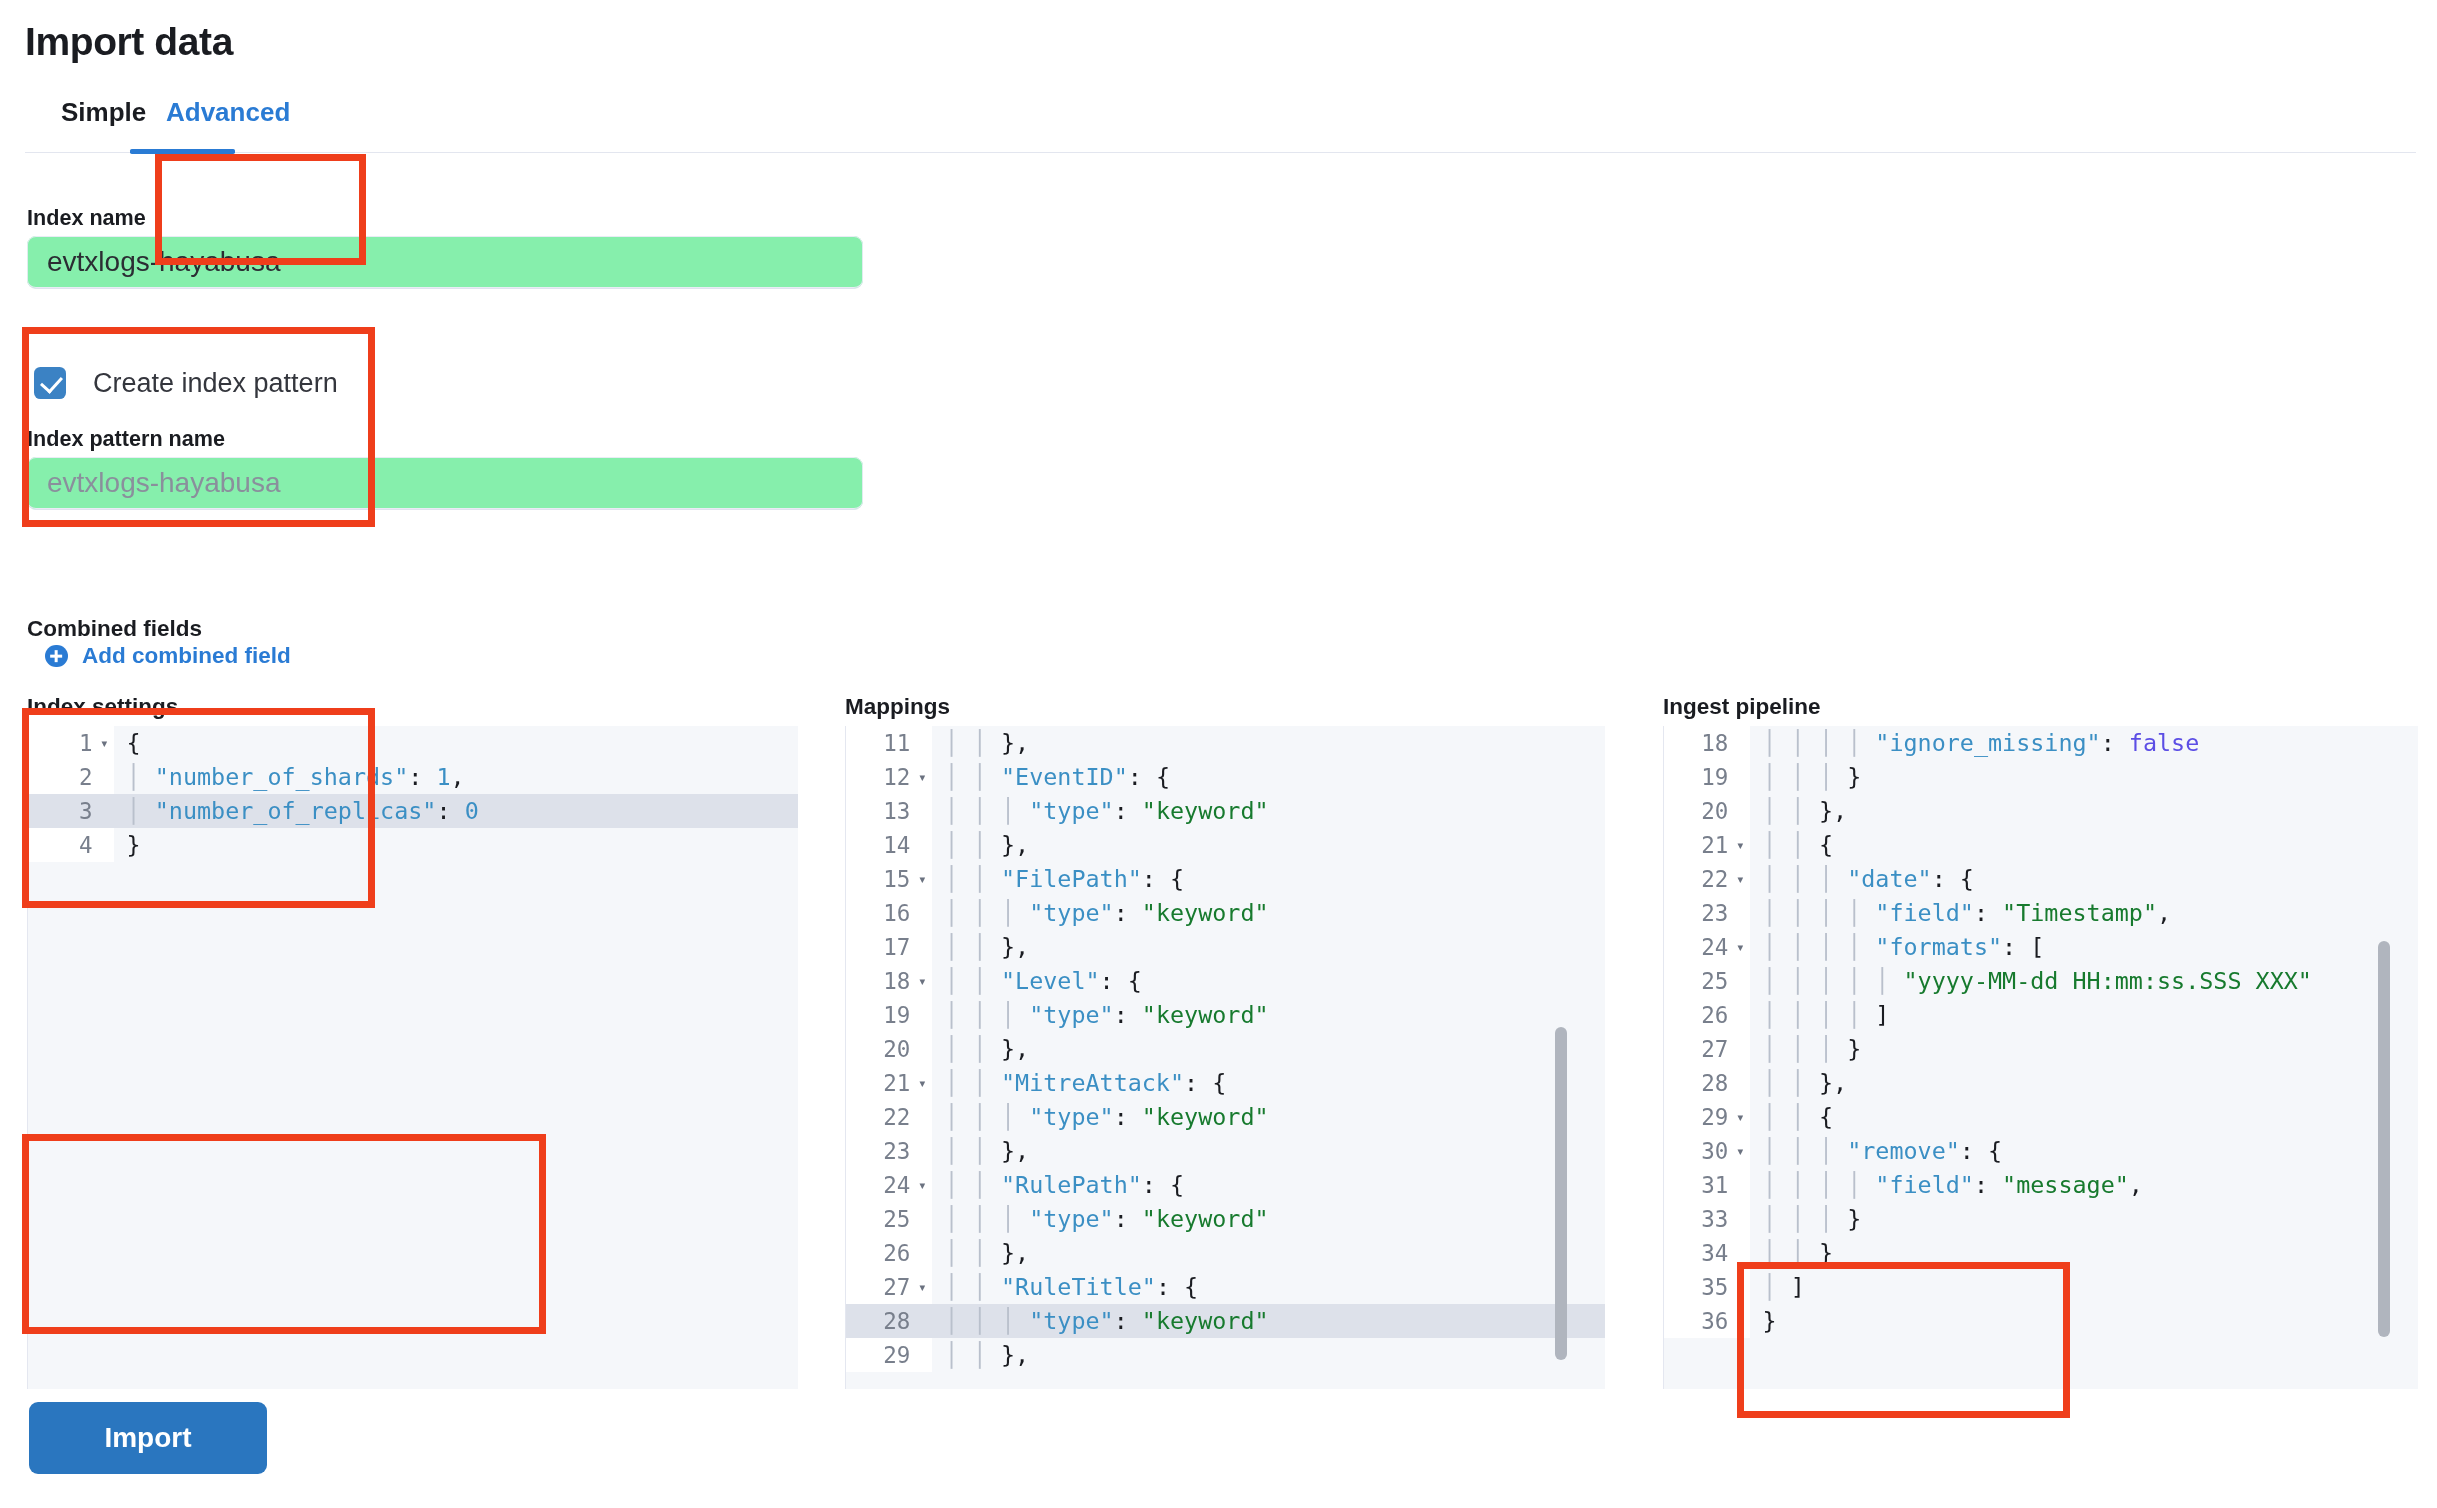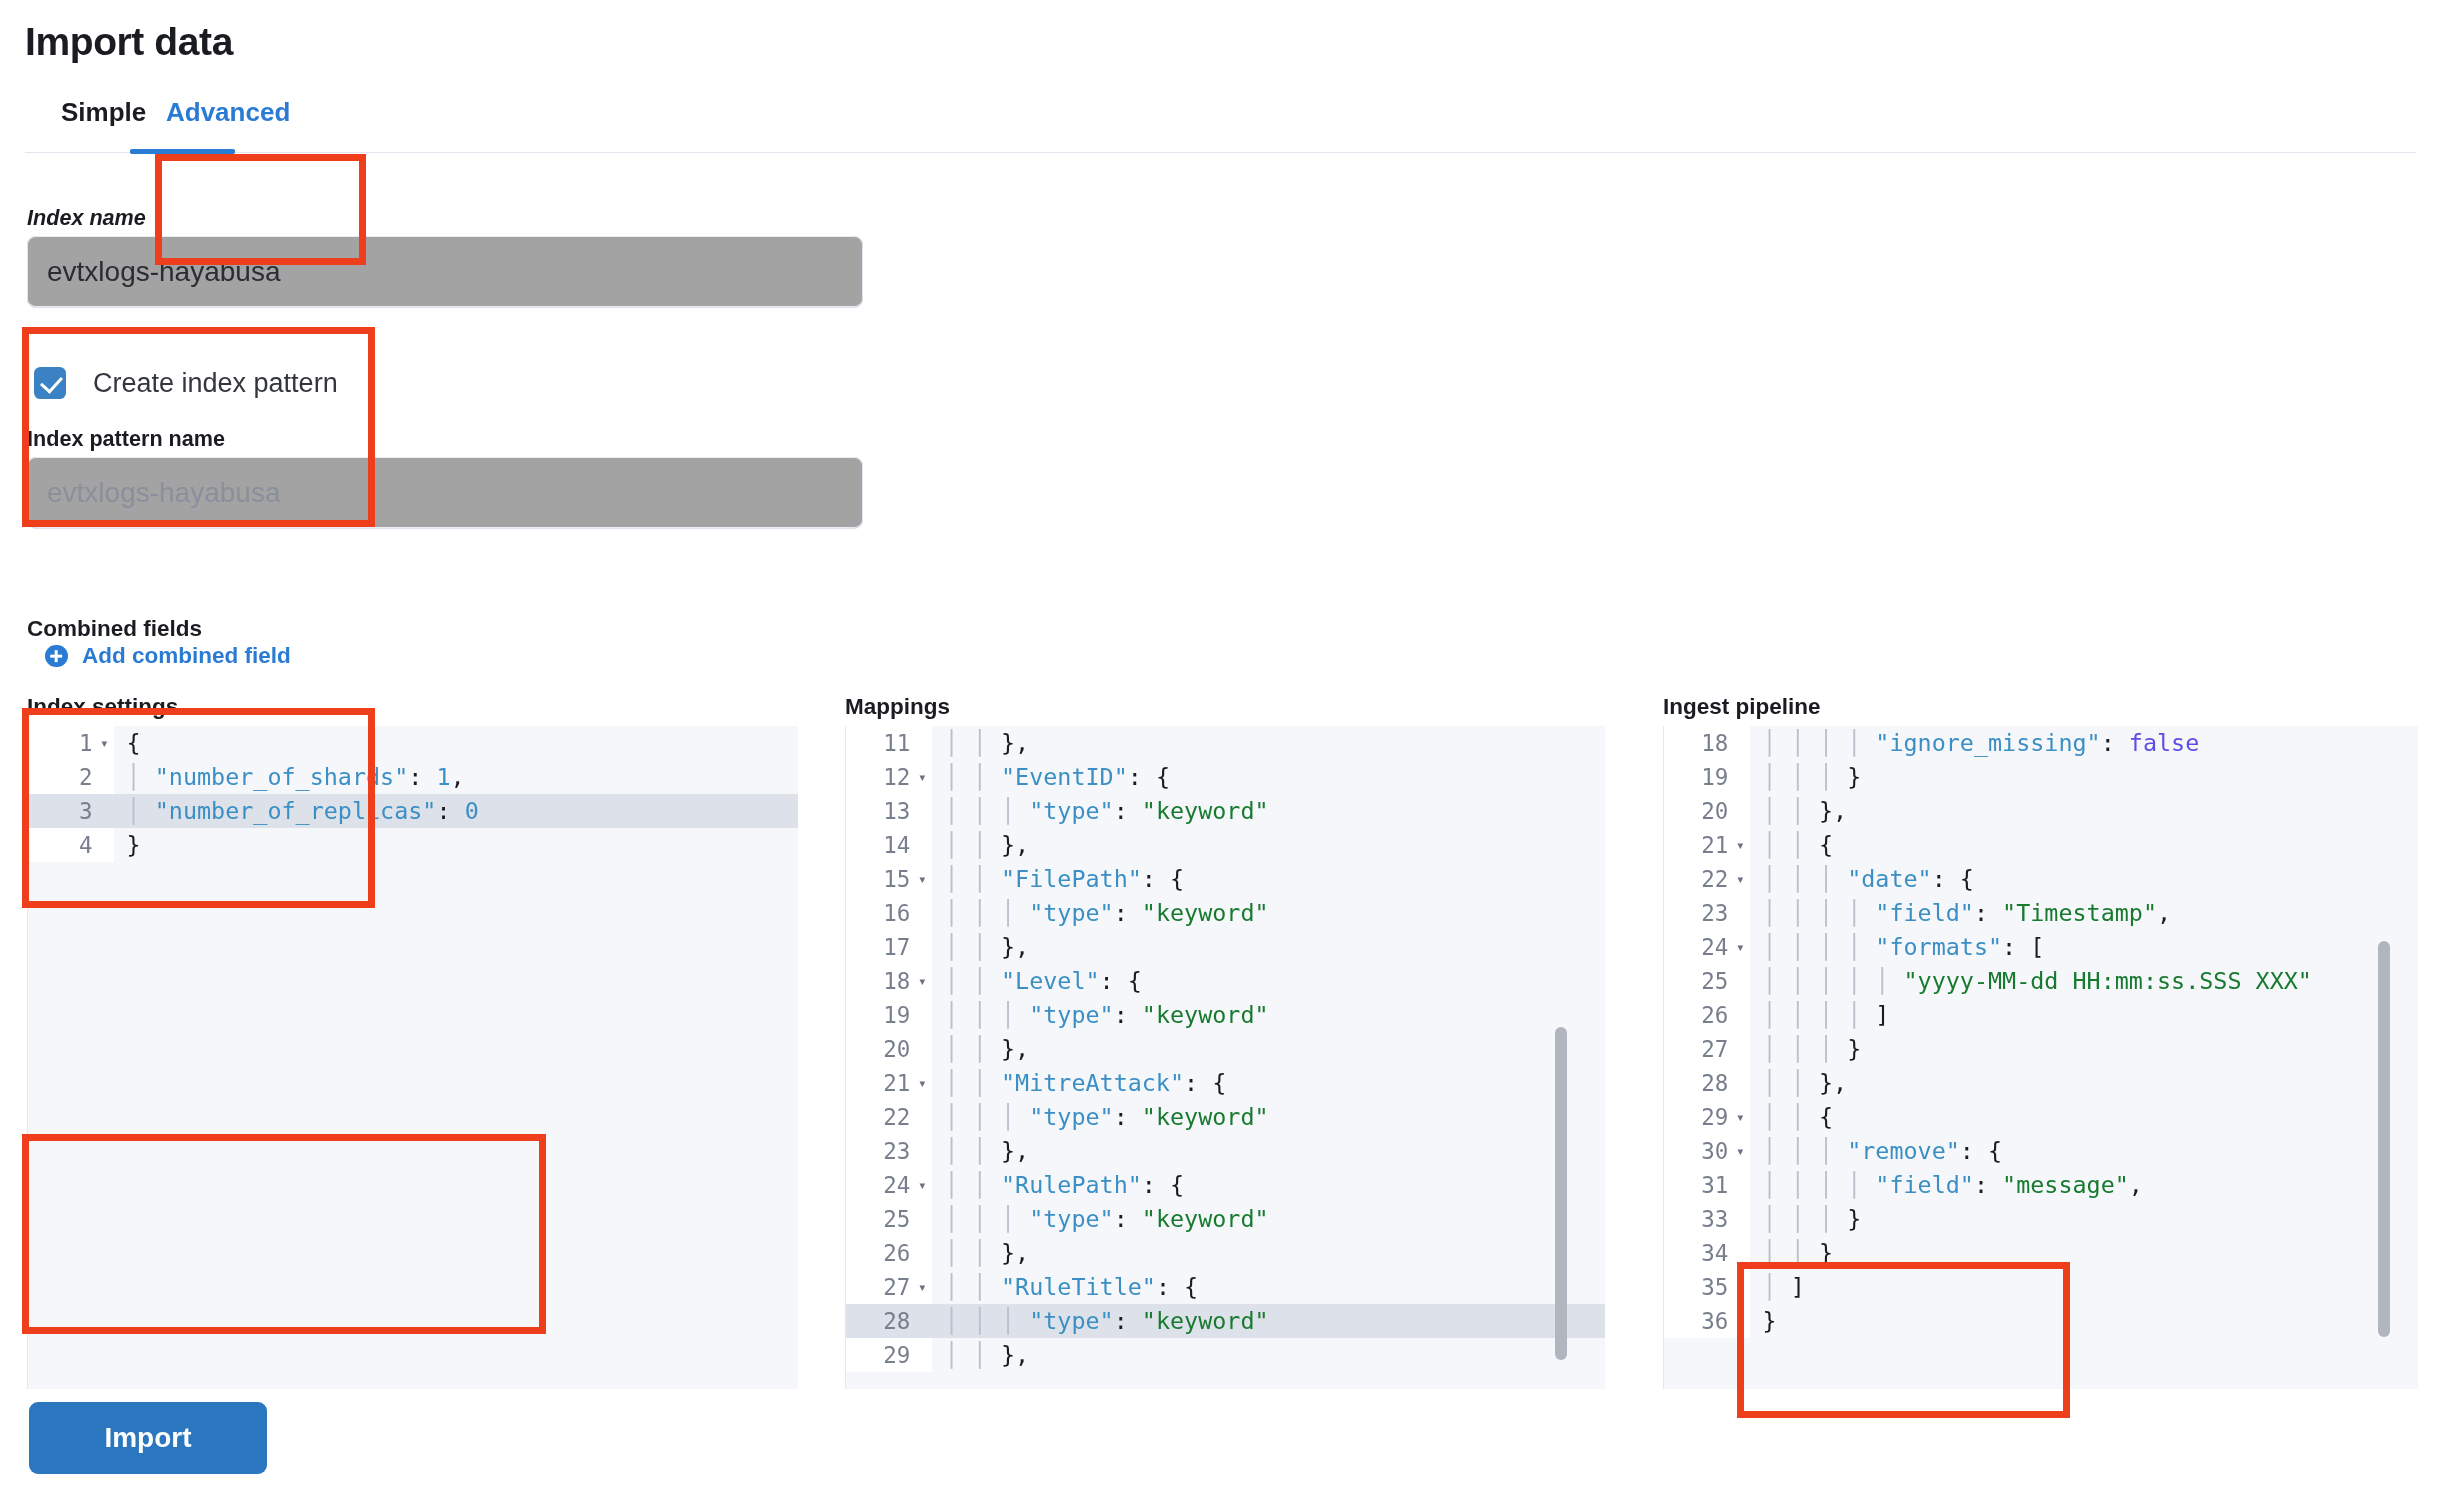--- a/index.html
+++ b/index.html
@@ -60,34 +60,34 @@
   
   .field-label {
     position: absolute;
     font-size: 21.6px;
     font-weight: bold;
     color: #1a1c21;
   }
   .text-input {
     position: absolute;
     width: 836px;
-    height: 72px;
-    background: #a3a3a3;
+    height: 53px;
+    background: #86efac;
     border: none;
     border-bottom: 1.8px solid #dfe3ee;
     border-radius: 9px;
     font-size: 28px;
     padding: 0 20px;
     font-family: "Liberation Sans", sans-serif;
     color: #2b2d33;
     box-shadow: inset 0 0 0 0.9px #e9ecf5;
   }
   .text-input::placeholder { color: #8a8f9c; }
 
-  #index-name-label { left: 27px; top: 205px; font-style: italic; }
+  #index-name-label { left: 27px; top: 205px; }
   #index-name-input { left: 27px; top: 236px; }
 
   .checkbox-row {
     position: absolute;
     left: 34px;
     top: 367px;
     display: flex;
     align-items: center;
     gap: 19px;
   }

